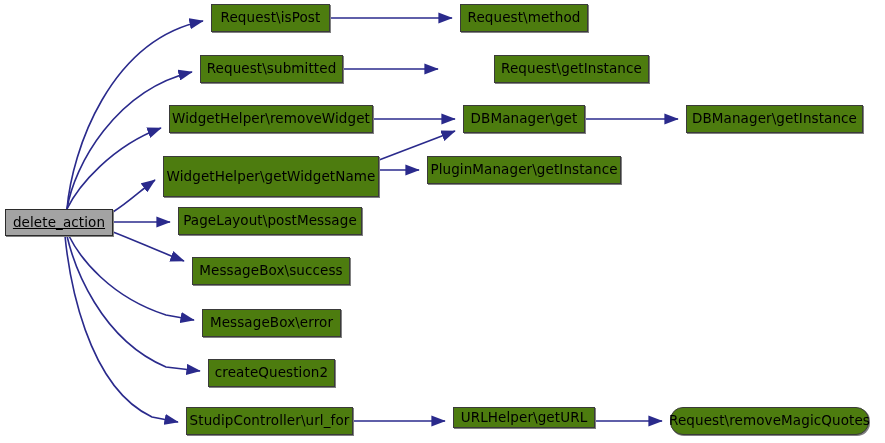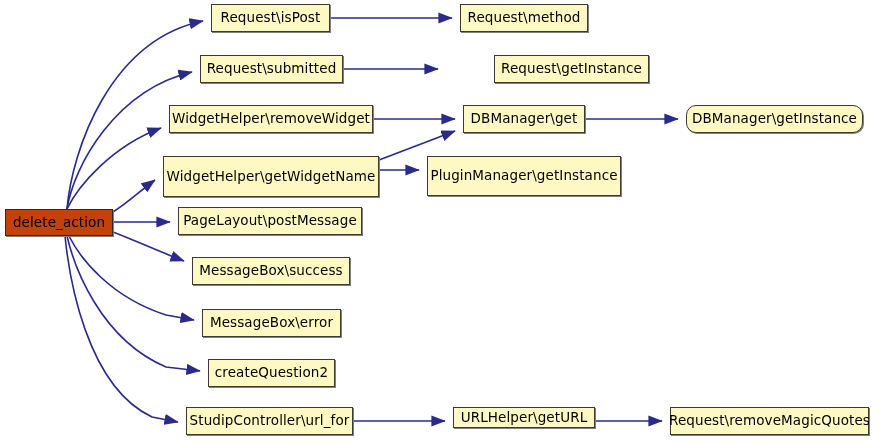--- a/index.html
+++ b/index.html
@@ -19,34 +19,35 @@
     position: absolute;
     left: 0;
     top: 0;
     width: 885px;
     height: 443px;
   }
   .node {
     position: absolute;
     box-sizing: border-box;
     border: 1px solid #3a3a3a;
-    background: #fef9c3;
+    background: #4d7c0f;
     color: #000000;
     font-size: 13.5px;
     line-height: 1;
     display: flex;
     align-items: center;
     justify-content: center;
     white-space: nowrap;
     letter-spacing: 0.1px;
     box-shadow: 1px 1px 0 0 #808080;
   }
   .node.root {
-    background: #c2410c;
+    background: #a3a3a3;
     border-color: #2b2b2b;
+    text-decoration: underline;
   }
 </style>
 </head>
 <body>
 
 <div id="graph-root">
   <svg id="graph-svg" viewBox="0 0 885 443" xmlns="http://www.w3.org/2000/svg">
     <defs>
       <marker id="arrowhead" markerWidth="9" markerHeight="7" refX="8.5" refY="3.5" orient="auto" markerUnits="strokeWidth">
         <polygon points="0 0, 9 3.5, 0 7" fill="#2a2a8c"></polygon>
@@ -79,18 +80,18 @@
       <div class="node" style="left: 169px; top: 105px; width: 204px; height: 28px;">WidgetHelper\removeWidget</div>
       <div class="node" style="left: 163px; top: 156px; width: 216px; height: 41px;">WidgetHelper\getWidgetName</div>
       <div class="node" style="left: 178px; top: 207px; width: 184px; height: 28px;">PageLayout\postMessage</div>
       <div class="node" style="left: 192px; top: 257px; width: 158px; height: 28px;">MessageBox\success</div>
       <div class="node" style="left: 202px; top: 309px; width: 139px; height: 28px;">MessageBox\error</div>
       <div class="node" style="left: 208px; top: 359px; width: 127px; height: 28px;">createQuestion2</div>
       <div class="node" style="left: 186px; top: 407px; width: 167px; height: 28px;">StudipController\url_for</div>
       <div class="node" style="left: 460px; top: 4px; width: 128px; height: 28px;">Request\method</div>
       <div class="node" style="left: 446px; top: 55px; width: 155px; height: 28px; margin-left: 48px;">Request\getInstance</div>
       <div class="node" style="left: 463px; top: 105px; width: 122px; height: 28px;">DBManager\get</div>
-      <div class="node" style="left: 427px; top: 156px; width: 194px; height: 40px;">PluginManager\getInstance</div>
-      <div class="node" style="left: 686px; top: 105px; width: 177px; height: 28px; border-radius: 10px;">DBManager\getInstance</div>
+      <div class="node" style="left: 427px; top: 156px; width: 194px; height: 28px;">PluginManager\getInstance</div>
+      <div class="node" style="left: 686px; top: 105px; width: 177px; height: 28px;">DBManager\getInstance</div>
       <div class="node" style="left: 453px; top: 407px; width: 142px; height: 21px;">URLHelper\getURL</div>
-      <div class="node" style="left: 670px; top: 407px; width: 199px; height: 28px;">Request\removeMagicQuotes</div>
+      <div class="node" style="left: 670px; top: 407px; width: 199px; height: 28px; border-radius: 13px;">Request\removeMagicQuotes</div>
     </div>
 </div>
 
 </body></html>

